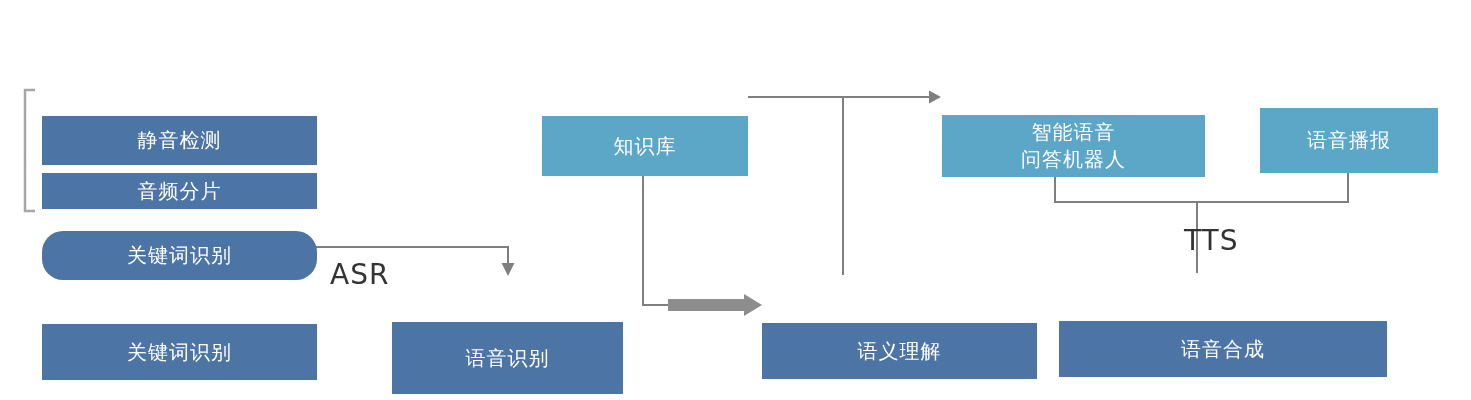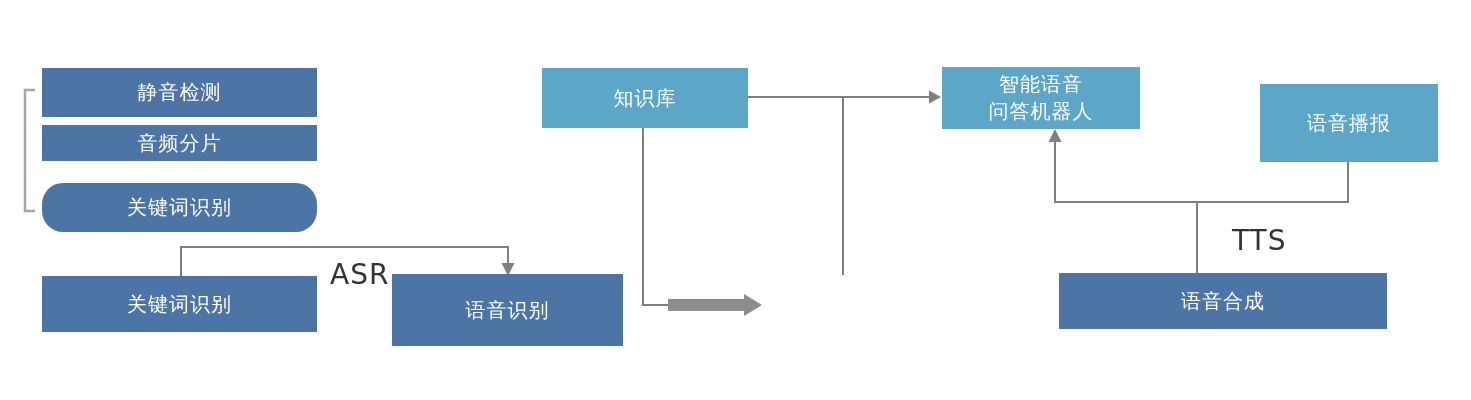--- a/index.html
+++ b/index.html
@@ -46,20 +46,21 @@
     z-index: 2;
     display: flex;
     flex-direction: column;
     align-items: center;
     justify-content: center;
     color: #ffffff;
     font-size: 20px;
     letter-spacing: 1px;
     text-align: center;
     line-height: 1.35;
+    margin-top: 48px;
   }
   .node.dark  { background: #4c74a4; }
   .node.light { background: #5ca6c8; }
   .edge-label {
     position: absolute;
     z-index: 3;
     color: #333333;
     font-size: 28px;
     letter-spacing: 1px;
     white-space: nowrap;
@@ -99,27 +100,28 @@
   <div class="node dark" style="left:42px; top:125px; width:275px; height:36px;">音频分片</div>
 
   <div class="node dark" style="left:42px; top:183px; width:275px; height:49px;border-radius:21px;">关键词识别</div>
 
   <div class="node dark" style="left:42px; top:276px; width:275px; height:56px;">关键词识别</div>
 
   <div class="node dark" style="left:392px; top:274px; width:231px; height:72px;">语音识别</div>
 
   <div class="node light" style="left:542px; top:68px; width:206px; height:60px;font-family:Liberation Serif, serif;">知识库</div>
 
+  <div class="node dark" style="left:762px; top:275px; width:275px; height:56px;">语义理解</div>
 
-  <div class="node light" style="left:942px; top:67px; width:198px; height:62px;">
+  <div class="node light" style="left:942px; top:67px; width:263px; height:62px;">
     <span>智能语音</span>
     <span>问答机器人</span>
   </div>
 
-  <div class="node light" style="left:1260px; top:84px; width:178px; height:78px;">语音播报</div>
+  <div class="node light" style="left:1260px; top:60px; width:178px; height:65px;">语音播报</div>
 
   <div class="node dark" style="left:1059px; top:273px; width:328px; height:56px;">语音合成</div>
 
   <div class="edge-label" style="left:330px; top:258px;text-align:center;">ASR</div>
 
-  <div class="edge-label" style="left:1232px; top:224px;">TTS</div>
+  <div class="edge-label" style="left:1184px; top:224px;">TTS</div>
 
 </div>
 
 </body></html>

